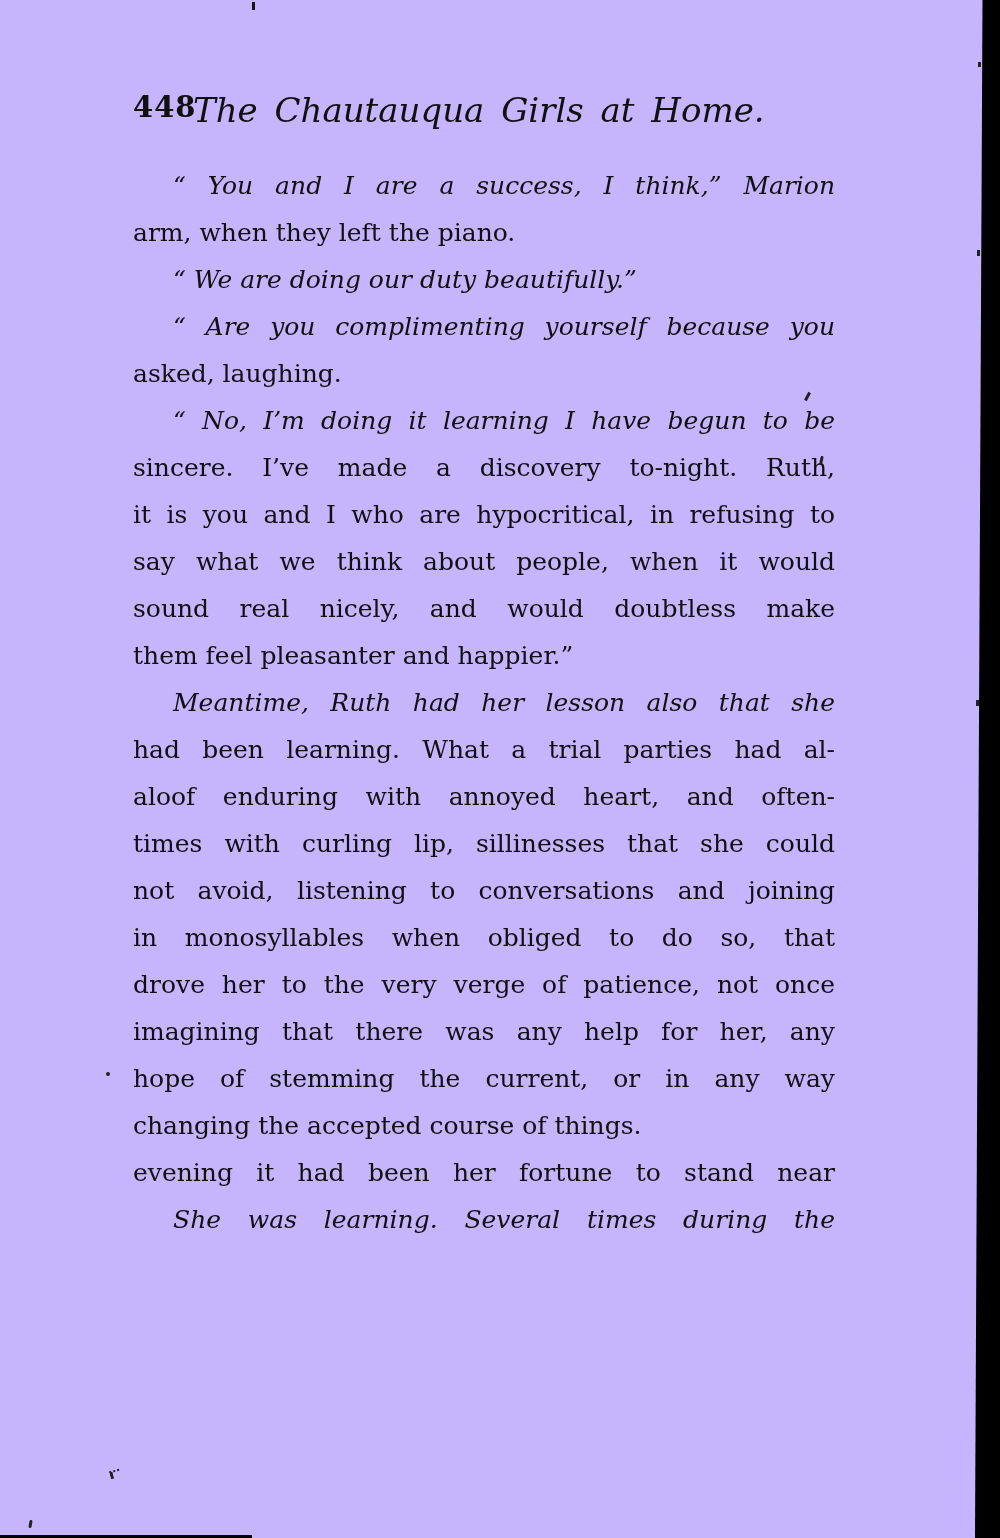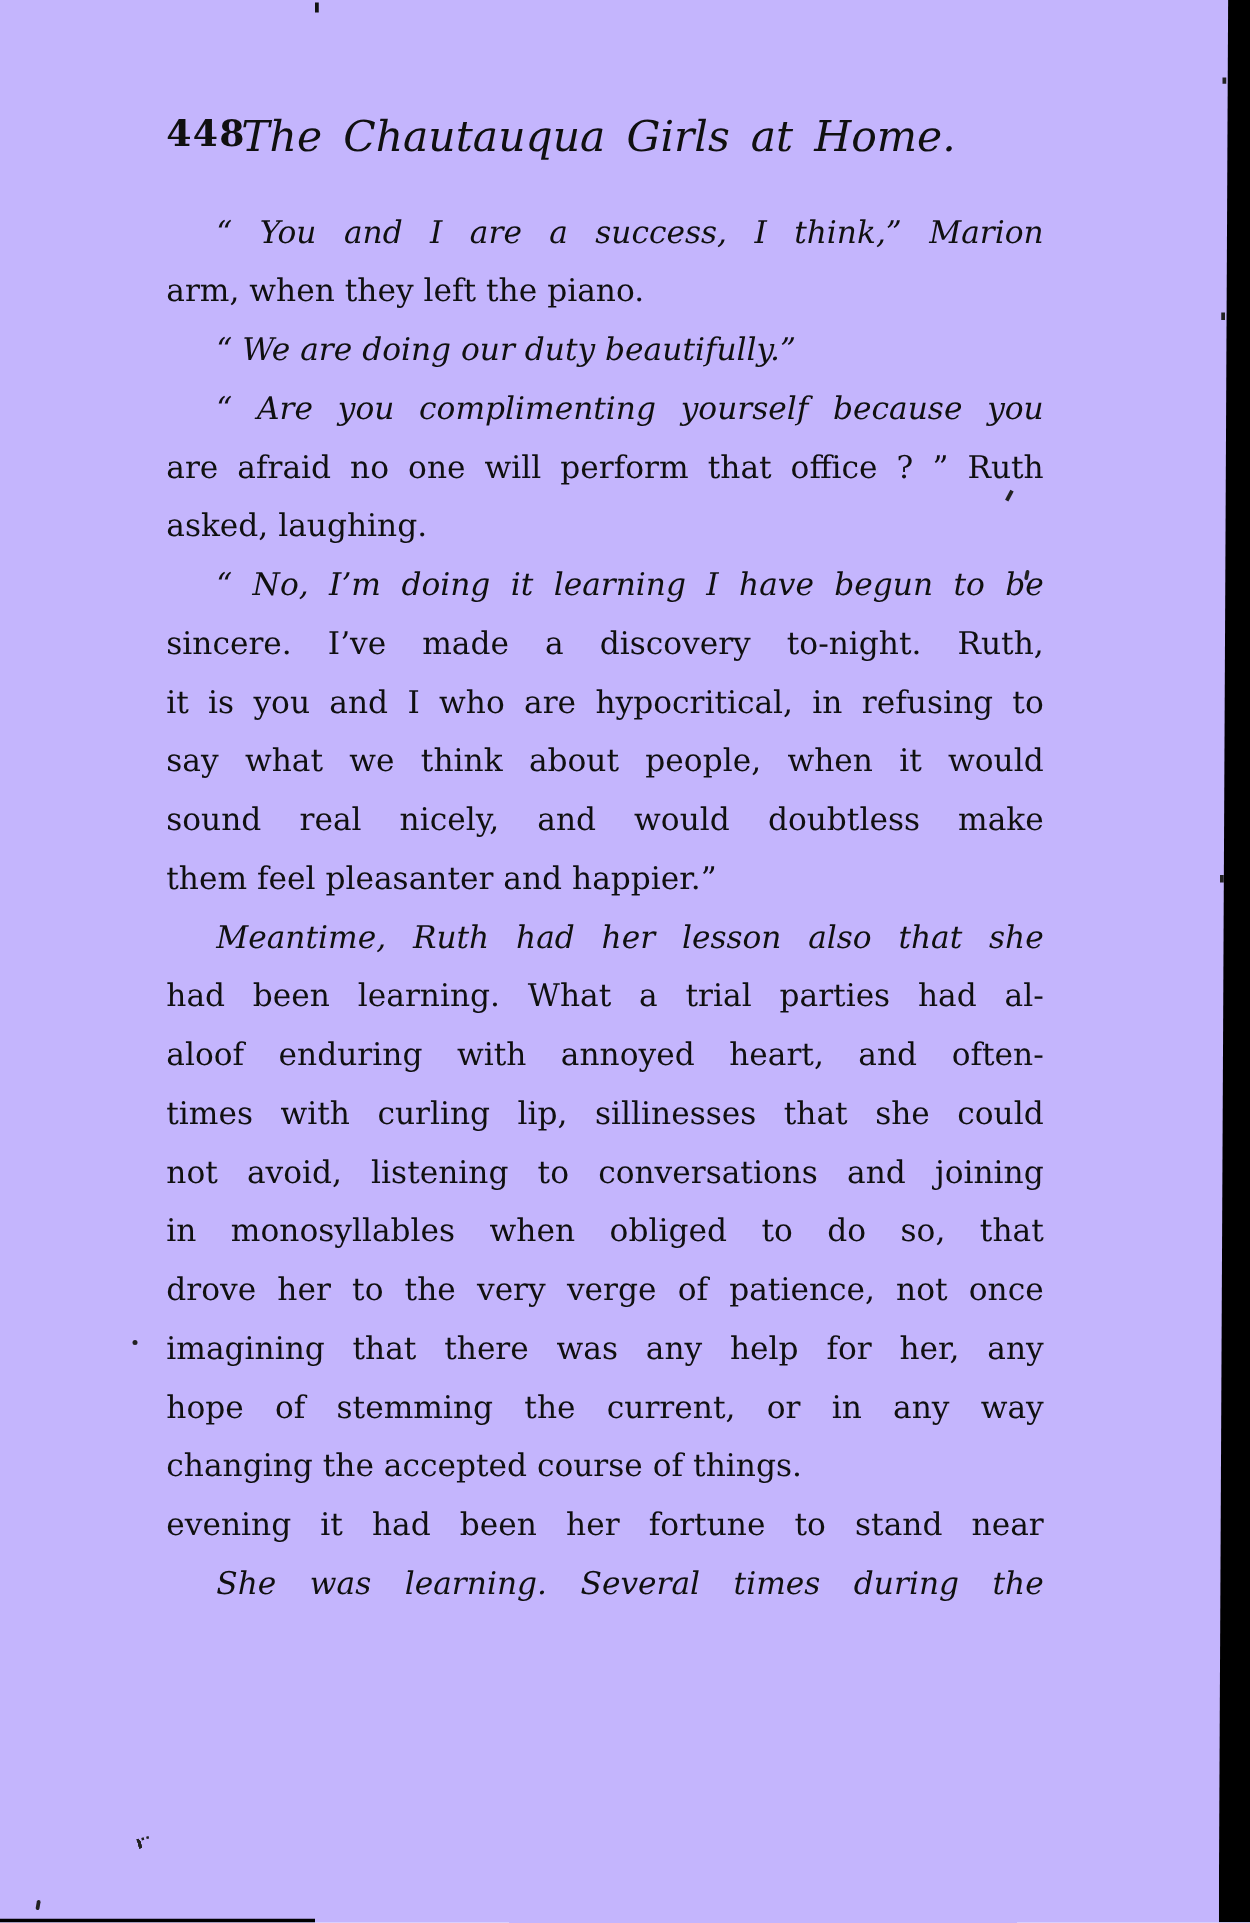--- a/index.html
+++ b/index.html
@@ -73,21 +73,20 @@
   <div class="text-block">
     <div>
       <div class="line indent">“ You and I are a success, I think,” Marion</div>
       <div class="line last">arm, when they left the piano.</div>
     </div>
     <div>
       <div class="line indent last">“ We are doing our duty beautifully.”</div>
     </div>
     <div>
       <div class="line indent">“ Are you complimenting yourself because you</div>
-      <div class="line">are afraid no one will perform that office ? ” Ruth</div>
       <div class="line last">asked, laughing.</div>
     </div>
     <div>
       <div class="line indent">“ No, I’m doing it learning I have begun to be</div>
       <div class="line">sincere. I’ve made a discovery to-night. Ruth,</div>
       <div class="line">it is you and I who are hypocritical, in refusing to</div>
       <div class="line">say what we think about people, when it would</div>
       <div class="line">sound real nicely, and would doubtless make</div>
       <div class="line last">them feel pleasanter and happier.”</div>
     </div>

